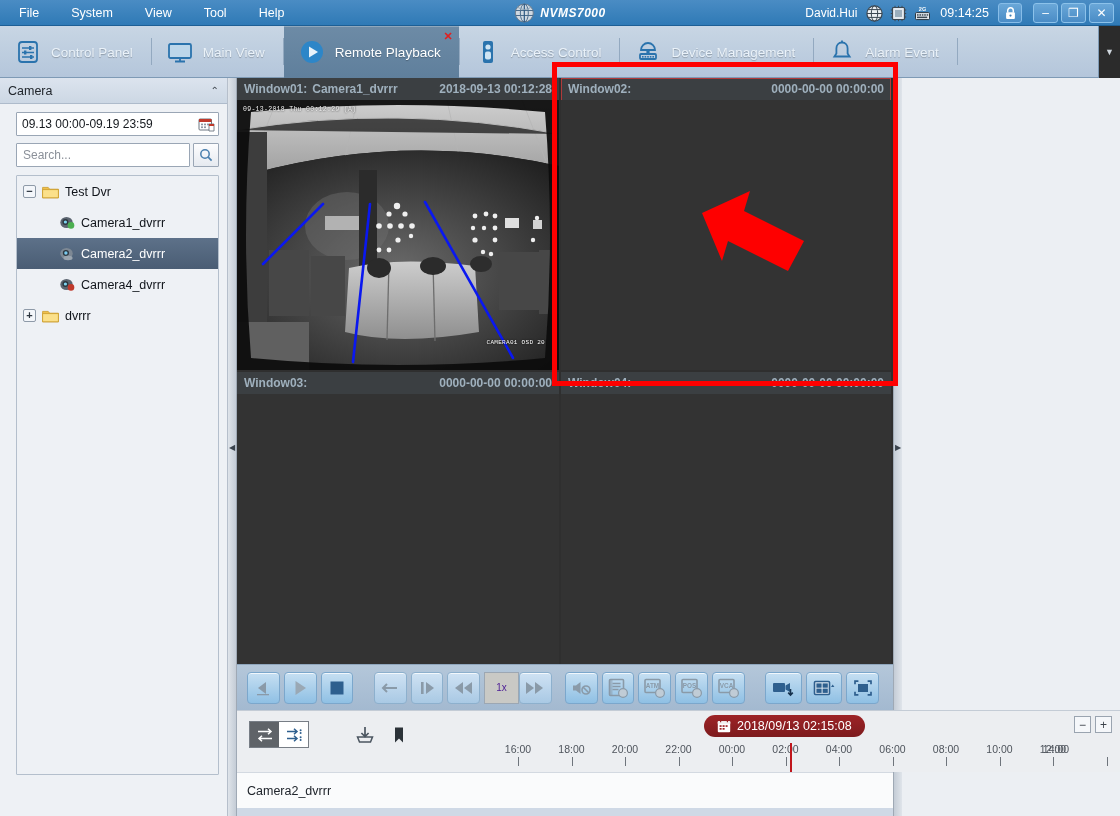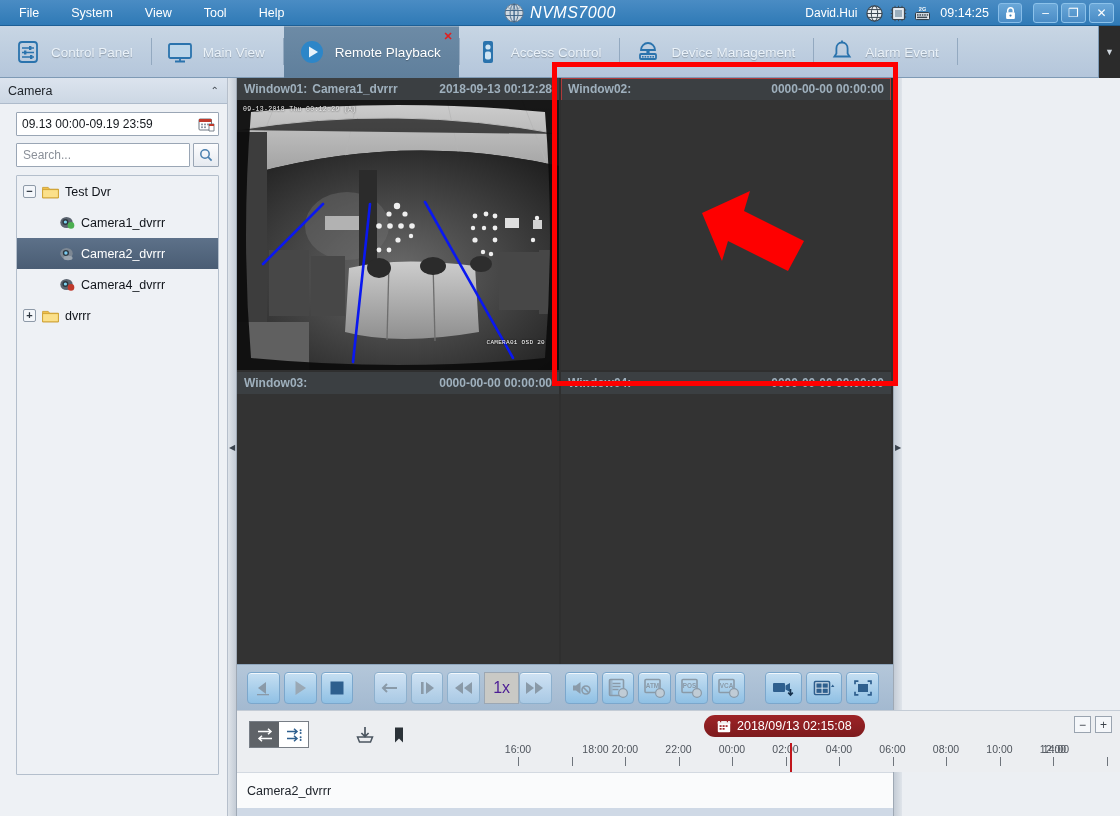--- a/index.html
+++ b/index.html
@@ -22,21 +22,21 @@
   .menubar { display:flex; align-items:center; padding-left:10px; gap:14px; }
   .menu-item {
     color:#fff; font-size:12.5px; padding:3px 9px; border-radius:2px; cursor:default;
     white-space:nowrap;
   }
   .brand {
     position:absolute; left:50%; transform:translateX(-50%);
     display:flex; align-items:center; gap:6px;
   }
   .brand-name {
-    color:#fff; font-size:16px; font-weight:normal; font-style:italic;
+    color:#fff; font-size:12px; font-weight:bold; font-style:italic;
     letter-spacing:.5px;
     font-family:"Liberation Sans", sans-serif;
   }
   .globe-logo { width:20px; height:20px; display:block; }
   .tb-right {
     position:absolute; right:4px; top:0; height:26px;
     display:flex; align-items:center; gap:7px;
   }
   .tb-user { color:#fff; font-size:12px; margin-right:2px; }
   .tb-ico { width:17px; height:17px; display:block; opacity:.97; }
@@ -201,21 +201,21 @@
   .pbtn {
     width:36px; height:32px; margin-right:4px; border-radius:4px;
     background:linear-gradient(#c6dff2,#8fc0e4);
     border:1px solid #7ba7cc;
     box-shadow:inset 0 1px 0 rgba(255,255,255,.75);
     display:flex; align-items:center; justify-content:center;
   }
   .pbtn.wide { width:40px; }
   .pbtn.flat {
     background:#c9c9c5; border:1px solid #9ca7b3; color:#4c1d95;
-    font-size:16px; box-shadow:none; border-radius:0;
+    font-size:10px; box-shadow:none; border-radius:0;
     margin-right:0; width:38px;
   }
   .gap { width:18px; }
   .gap-s { width:10px; }
   .pbtn.lite {
     background:linear-gradient(#cfe2f3,#a9c9e4);
     border:1px solid #8db0cd;
   }
 
   
@@ -842,21 +842,21 @@
     </div>
 
     <div class="zoomctl">
       <div class="zbtn">−</div>
       <div class="zbtn">+</div>
     </div>
 
     <div class="ruler" id="ruler">
         <div class="ticklbl" style="left: 281px;">16:00</div>
         <div class="tick" style="left: 281px;"></div>
-        <div class="ticklbl" style="left: 334.5px; margin-left: 24px;">18:00</div>
+        <div class="ticklbl" style="left: 334.5px;">18:00</div>
         <div class="tick" style="left: 334.5px;"></div>
         <div class="ticklbl" style="left: 388px;">20:00</div>
         <div class="tick" style="left: 388px;"></div>
         <div class="ticklbl" style="left: 441.5px;">22:00</div>
         <div class="tick" style="left: 441.5px;"></div>
         <div class="ticklbl" style="left: 495px;">00:00</div>
         <div class="tick" style="left: 495px;"></div>
         <div class="ticklbl" style="left: 548.5px;">02:00</div>
         <div class="tick" style="left: 548.5px;"></div>
         <div class="ticklbl" style="left: 602px;">04:00</div>

